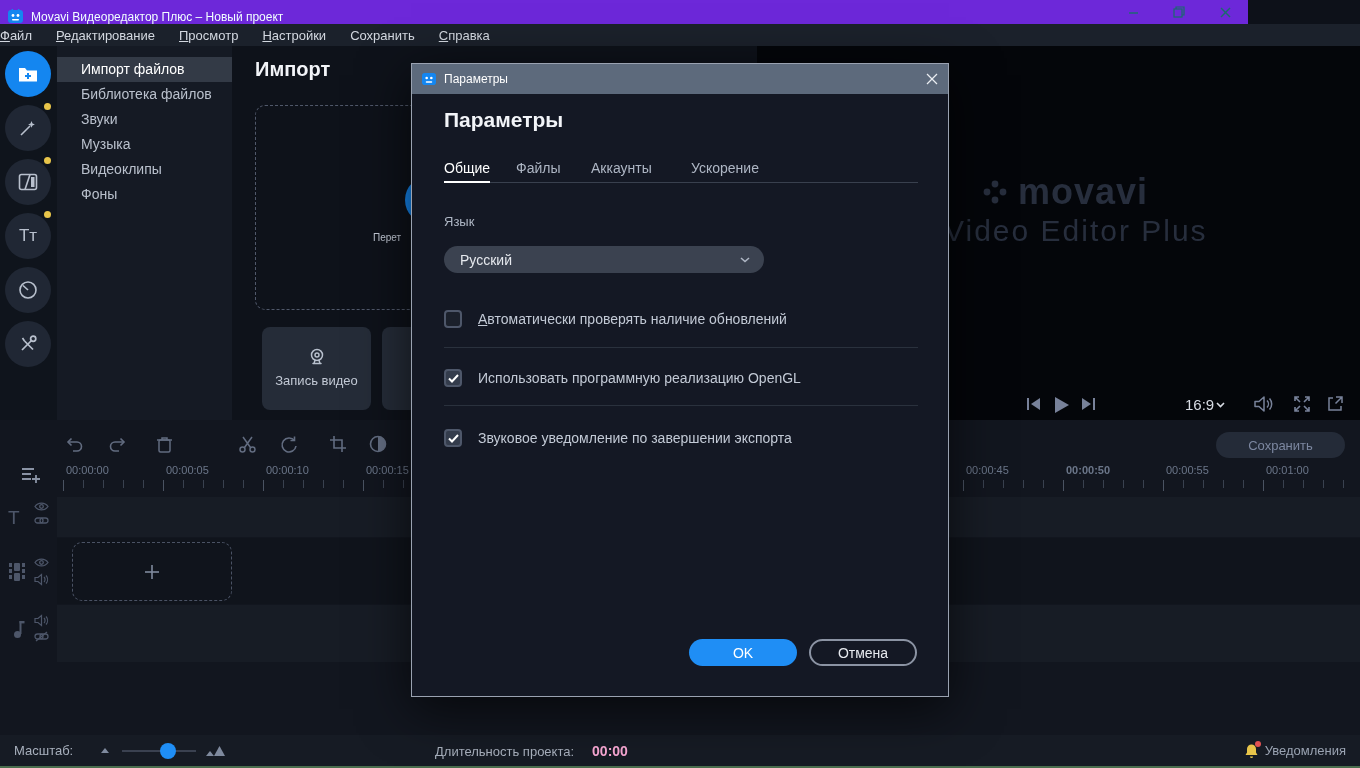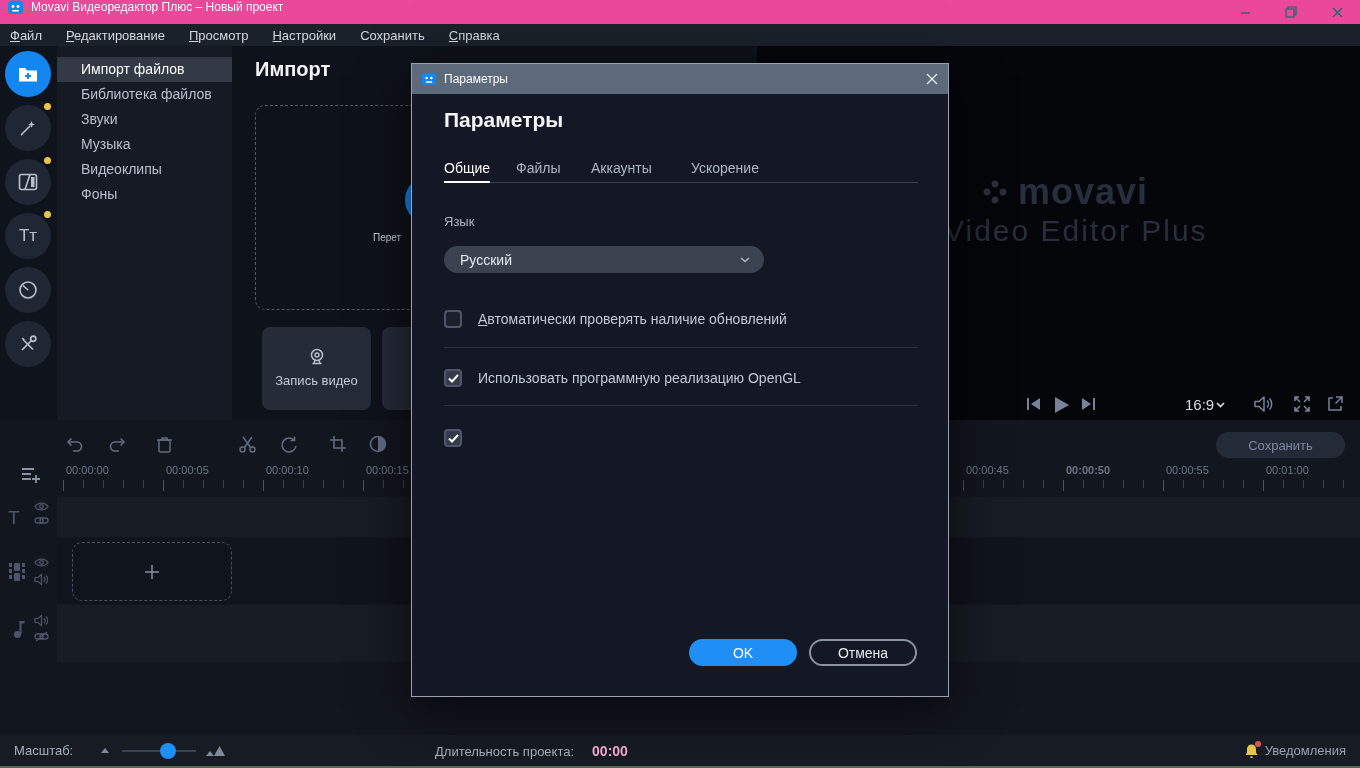--- a/index.html
+++ b/index.html
@@ -5,30 +5,30 @@
   * { margin:0; padding:0; box-sizing:border-box; }
   html,body { background:#000; }
   #app {
     position:relative; width:1360px; height:768px; overflow:hidden;
     background:#0d1119; font-family:"Liberation Sans", sans-serif;
     -webkit-font-smoothing:antialiased; color:#c3cad6;
   }
   svg { display:block; }
 
   
-  #titlebar { position:absolute; left:0; top:0; width:1360px; height:24px;
-    background:#ec4899; display:flex; align-items:flex-start; }
+  #titlebar { position:absolute; left:0; top:0; width:1248px; height:24px;
+    background:#6d28d9; display:flex; align-items:flex-end; }
   #titlebar .app-icon { margin-left:8px; }
   #titlebar .title { margin-left:8px; font-size:12px; color:#f2ffff; }
   #titlebar .win-controls { margin-left:auto; display:flex; }
   .win-btn { width:46px; height:24px; display:flex; align-items:center; justify-content:center; color:#1a6a6d; }
 
   
   #menubar { position:absolute; left:0; top:24px; width:1360px; height:22px;
-    background:#1b212b; display:flex; align-items:center; padding-left:10px; gap:24px; }
+    background:#1b212b; display:flex; align-items:center; gap:24px; }
   .menu-item { display:inline-block; font-size:13px; color:#d3d8e0; }
   .accel::first-letter { text-decoration:underline; }
 
   
   #sidebar { position:absolute; left:0; top:46px; width:57px; height:374px; background:#0f141c; }
   .side-circle { position:absolute; left:5px; width:46px; height:46px; border-radius:50%;
     background:#202734; display:flex; align-items:center; justify-content:center; color:#b8c0cd; }
   .side-circle.active { background:#1486f0; color:#ffffff; }
   .badge-dot { position:absolute; width:7px; height:7px; border-radius:50%; background:#e8c54a; left:44px; }
   .titles-glyph { font-size:17px; color:#b8c0cd; }
@@ -601,19 +601,20 @@
       <span class="chk-label">Использовать программную реализацию OpenGL</span>
     </div>
     <div class="dlg-divider" style="top:341px"></div>
 
     <div class="chk-row" style="top:365px">
       <span class="chk-box checked">
         <svg width="11" height="9" viewBox="0 0 11 9" fill="none" stroke="#ffffff" stroke-width="2">
             <path d="M1 4.5 L4 7.5 L10 1"></path>
           </svg>
       </span>
+      <span class="chk-label">Звуковое уведомление по завершении экспорта</span>
     </div>
 
     <div class="dlg-btn" id="ok-btn">OK</div>
     <div class="dlg-btn" id="cancel-btn">Отмена</div>
   </div>
 
 </div>
 
 </body></html>

